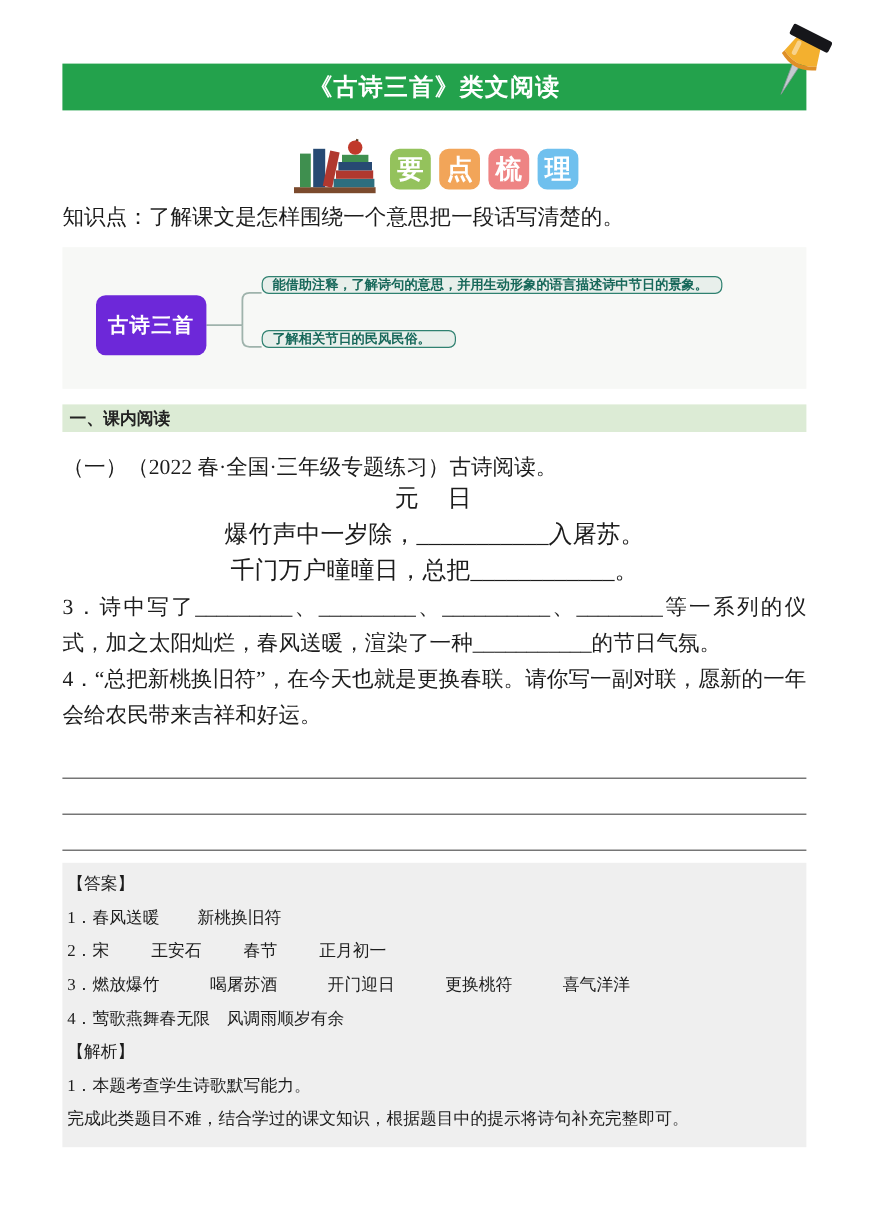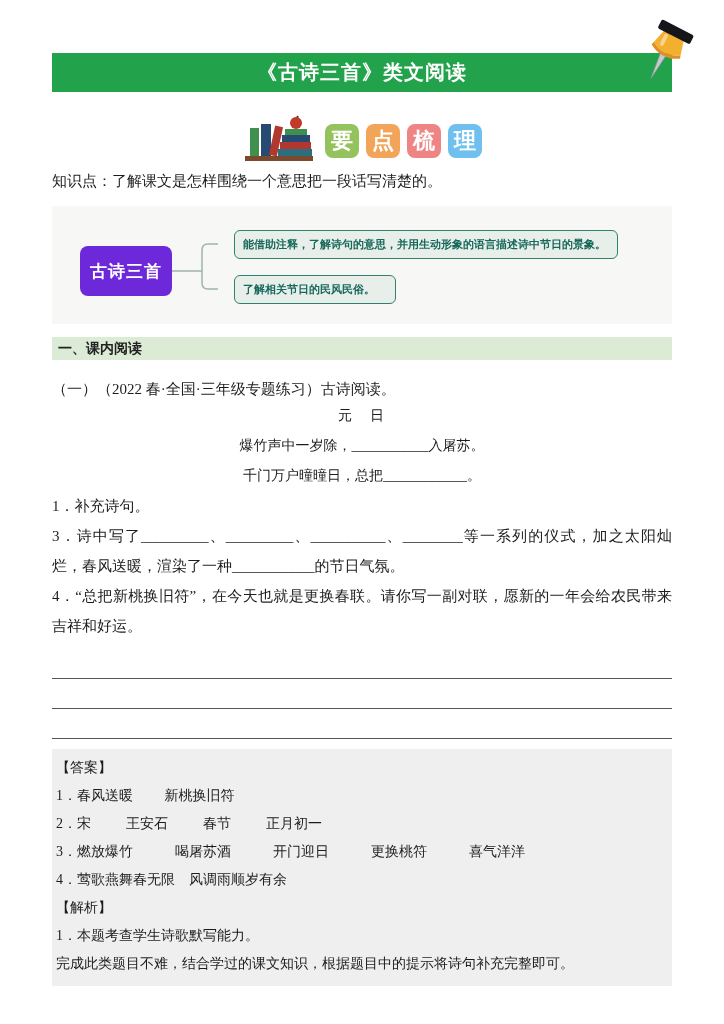--- a/index.html
+++ b/index.html
@@ -23,36 +23,36 @@
   .tile-2{background:#ee8484;} .tile-3{background:#6fc0ee;}
 
   .knowledge{margin-top:8px;font-size:14px;line-height:22px;}
 
   
   .mindmap{position:relative;margin-top:10px;height:118px;background:#f7f8f6;}
   .mm-root{position:absolute;left:28px;top:40px;width:92px;height:50px;background:#6d28d9;
            border-radius:8px;display:flex;align-items:center;justify-content:center;
            font-family:"Liberation Sans","DejaVu Sans",sans-serif;font-weight:bold;
            font-size:17px;color:#ffffff;letter-spacing:1px;}
-  .mm-branch{position:absolute;left:166px;height:29px;background:#e8efeb;border:1px solid #2f8170;
+  .mm-branch{position:absolute;left:166px;height:15px;background:#e8efeb;border:1px solid #2f8170;
              border-radius:6px;display:flex;align-items:center;padding:0 8px;box-sizing:border-box;
              font-family:"Liberation Sans","DejaVu Sans",sans-serif;font-weight:bold;
-             font-size:11px;color:#17685a;white-space:nowrap;margin-left:16px;}
+             font-size:11px;color:#17685a;white-space:nowrap;}
   .mm-branch-0{top:24px;width:384px;}
   .mm-branch-1{top:69px;width:162px;}
   .mm-svg{position:absolute;left:0;top:0;}
 
   
   .section-bar{margin-top:13px;height:23px;background:#dcebd5;display:flex;align-items:center;
                padding-left:6px;box-sizing:border-box;font-size:14px;font-weight:bold;color:#222222;text-align:right;}
 
-  .para{font-size:15px;line-height:30px;margin:0;text-align:justify;white-space:pre-wrap;}
+  .para{font-size:18px;line-height:30px;margin:0;text-align:justify;white-space:pre-wrap;}
   .intro{margin-top:17px;line-height:24px;}
   .poem{text-align:center;}
-  .poem p{margin:0;font-size:14px;line-height:30px;}
+  .poem p{margin:0;font-size:20px;line-height:30px;}
   .poem-title{letter-spacing:2px;}
 
   .questions{margin-top:0;}
 
   
   .answer-lines{margin-top:8px;}
   .rule-line{height:29px;border-bottom:1px solid #555555;}
 
   
   .panel{margin-top:10px;background:#efefef;padding:5px 8px 8px 4px;box-sizing:border-box;width:620px;}
@@ -117,21 +117,20 @@
 
     <p class="para intro">（一）（2022 春·全国·三年级专题练习）古诗阅读。</p>
 
     <div class="poem">
       <p class="poem-title">元　日</p>
       <p>爆竹声中一岁除，___________入屠苏。</p>
       <p>千门万户曈曈日，总把____________。</p>
     </div>
 
     <div class="questions">
-      <p class="para">1．补充诗句。</p>
       <p class="para">3．诗中写了_________、_________、__________、________等一系列的仪式，加之太阳灿烂，春风送暖，渲染了一种___________的节日气氛。</p>
       <p class="para">4．“总把新桃换旧符”，在今天也就是更换春联。请你写一副对联，愿新的一年会给农民带来吉祥和好运。</p>
     </div>
 
     <div class="answer-lines">
       <div class="rule-line"></div>
       <div class="rule-line"></div>
       <div class="rule-line"></div>
     </div>
 

